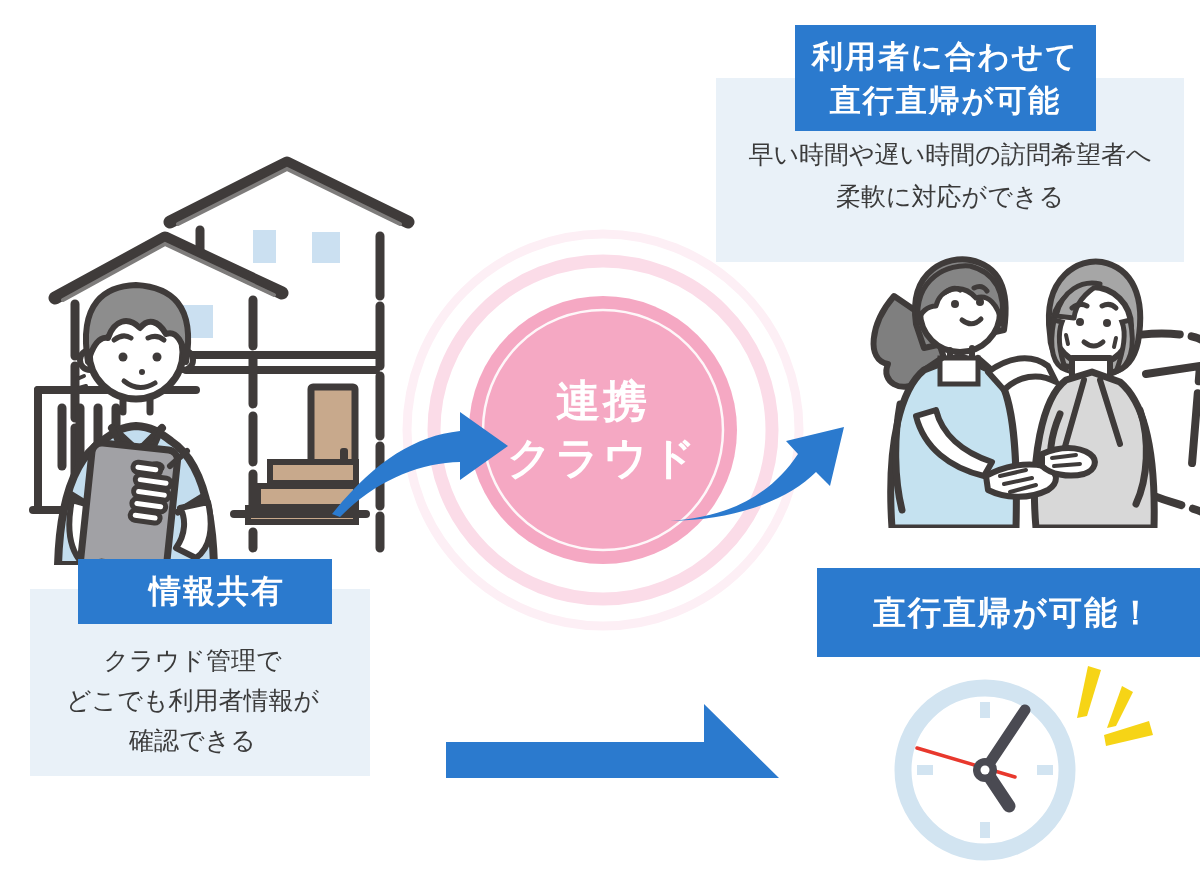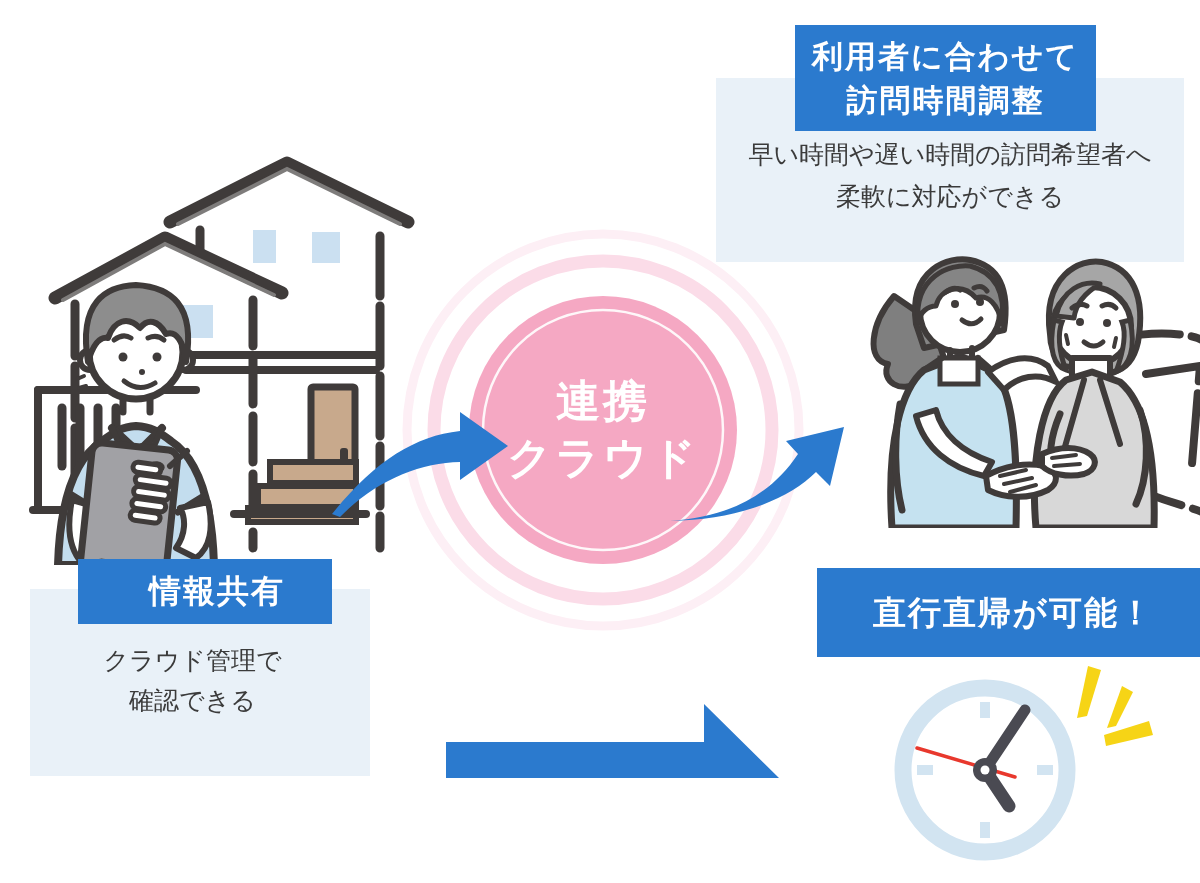--- a/index.html
+++ b/index.html
@@ -117,38 +117,39 @@
         <rect x="0" y="24" width="34" height="10" rx="5" fill="#ffffff" stroke="#3f3b3a" stroke-width="5"></rect>
         <rect x="0" y="36" width="30" height="10" rx="5" fill="#ffffff" stroke="#3f3b3a" stroke-width="5"></rect>
       </g>
     </g>
   </svg>
 
   <div class="abs panel panel-l"></div>
   <div class="abs badge badge-l">情報共有</div>
   <div class="abs desc-l">
     <div>クラウド管理で</div>
+    <div>どこでも利用者情報が</div>
     <div>確認できる</div>
   </div>
 
   <svg class="abs" style="left:398px;top:225px;" width="410" height="410" viewBox="0 0 410 410">
     <circle cx="205" cy="205" r="196" fill="none" stroke="#fdeff5" stroke-width="9"></circle>
     <circle cx="205" cy="205" r="169" fill="none" stroke="#fbdce8" stroke-width="13"></circle>
     <circle cx="205" cy="205" r="134" fill="#f5a8c3"></circle>
     <circle cx="205" cy="205" r="120" fill="none" stroke="#ffffff" stroke-width="2.5" opacity="0.9"></circle>
   </svg>
   <div class="abs cloud-text">
     <div>連携</div>
     <div>クラウド</div>
   </div>
 
   <div class="abs panel panel-tr"></div>
   <div class="abs badge badge-tr">
     <div>利用者に合わせて</div>
-    <div>訪問時間調整</div>
+    <div>直行直帰が可能</div>
   </div>
   <div class="abs desc-tr">
     <div>早い時間や遅い時間の訪問希望者へ</div>
     <div>柔軟に対応ができる</div>
   </div>
 
   <svg class="abs" style="left:858px;top:238px;" width="344" height="290" viewBox="0 0 344 290">
 
     <g>
       <path class="ln" stroke-width="8" stroke-dasharray="60 12" d="M262,100 C300,92 334,96 344,102"></path>

